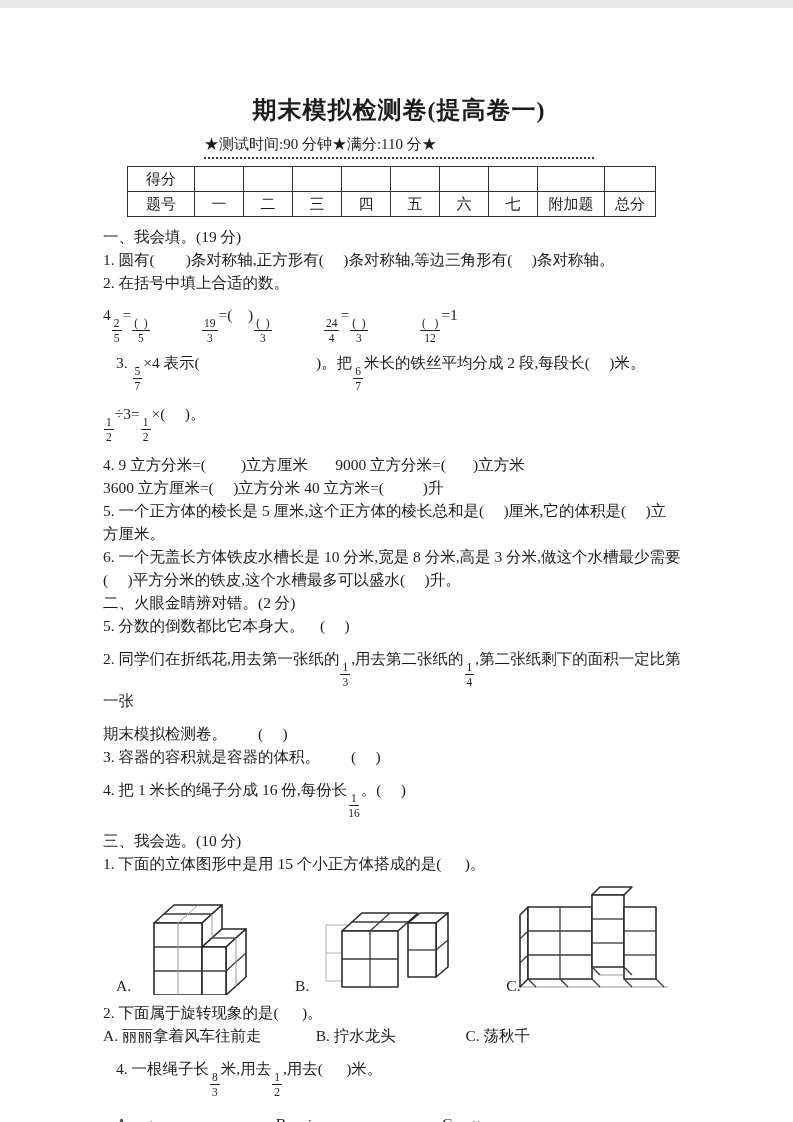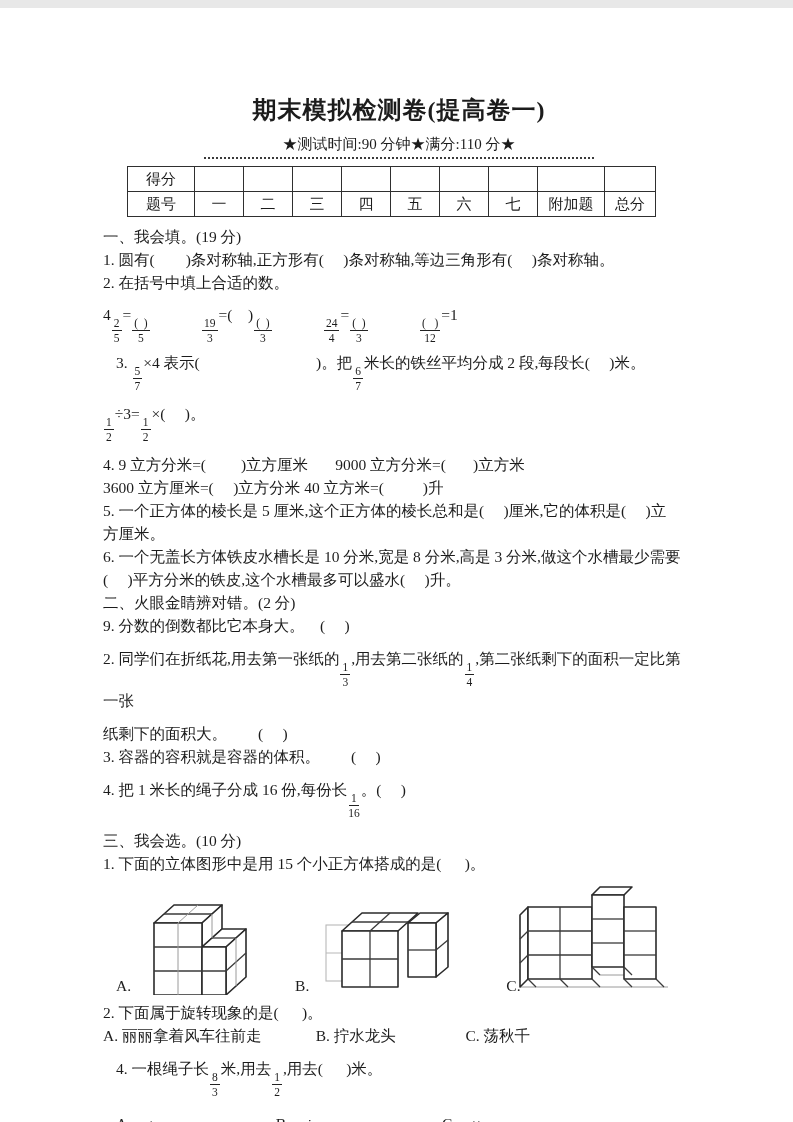--- a/index.html
+++ b/index.html
@@ -4,21 +4,21 @@
 <style>
   html,body { margin:0; padding:0; background:#e8e8e8; }
   .sheet {
     width:793px; height:1122px; background:#ffffff; margin:8px auto;
     box-sizing:border-box; padding:86px 98px 0 103px;
     font-family:"Liberation Serif","DejaVu Serif",serif;
     color:#1c1c1c; overflow:hidden;
   }
   .title { text-align:center; font-size:24px; font-weight:bold; letter-spacing:1px; }
   .subtitle-wrap {
-    width:390px; margin:9px auto 2px auto; text-align:center;
+    width:390px; margin:9px auto 2px auto; 
     border-bottom:2px dotted #3a3a3a; padding-bottom:3px; font-size:15px;
   }
   table.score { border-collapse:collapse; margin:7px 0 8px 24px; table-layout:fixed; }
   table.score td {
     border:1.6px solid #2f2f2f; height:24px; text-align:center;
     font-size:15px; padding:0 2px; overflow:hidden;
   }
   td.c-label { width:62px; }
   td.c-num   { width:44px; }
   td.c-extra { width:62px; }
@@ -95,23 +95,23 @@
   <div class="line mt4 pad-indent"><span>3. </span><span class="frac"><span class="num">5</span><span class="den">7</span></span><span>×4 表示(                              )。把</span><span class="frac"><span class="num">6</span><span class="den">7</span></span><span>米长的铁丝平均分成 2 段,每段长(     )米。</span></div>
   <div class="line tall"><span class="frac"><span class="num">1</span><span class="den">2</span></span><span>÷3=</span><span class="frac"><span class="num">1</span><span class="den">2</span></span><span>×(     )。</span></div>
   <div class="line">4. 9 立方分米=(         )立方厘米       9000 立方分米=(       )立方米</div>
   <div class="line">3600 立方厘米=(     )立方分米 40 立方米=(          )升</div>
   <div class="line">5. 一个正方体的棱长是 5 厘米,这个正方体的棱长总和是(     )厘米,它的体积是(     )立</div>
   <div class="line">方厘米。</div>
   <div class="line">6. 一个无盖长方体铁皮水槽长是 10 分米,宽是 8 分米,高是 3 分米,做这个水槽最少需要</div>
   <div class="line">(     )平方分米的铁皮,这个水槽最多可以盛水(     )升。</div>
 
   <div class="line">二、火眼金睛辨对错。(2 分)</div>
-  <div class="line mb6">9. 分数的倒数都比它本身大。    (     )</div>
+  <div class="line mb6">5. 分数的倒数都比它本身大。    (     )</div>
   <div class="line tall"><span>2. 同学们在折纸花,用去第一张纸的</span><span class="frac"><span class="num">1</span><span class="den">3</span></span><span>,用去第二张纸的</span><span class="frac"><span class="num">1</span><span class="den">4</span></span><span>,第二张纸剩下的面积一定比第一张</span></div>
-  <div class="line">纸剩下的面积大。        (     )</div>
+  <div class="line">期末模拟检测卷。        (     )</div>
   <div class="line">3. 容器的容积就是容器的体积。        (     )</div>
   <div class="line tall"><span>4. 把 1 米长的绳子分成 16 份,每份长</span><span class="frac"><span class="num">1</span><span class="den">16</span></span><span>。(     )</span></div>
 
   <div class="line mt8">三、我会选。(10 分)</div>
   <div class="line">1. 下面的立体图形中是用 15 个小正方体搭成的是(      )。</div>
 
   <div class="figures">
     <div class="figure">
       <span class="fig-label">A.</span>
       <svg width="135" height="100" viewBox="0 0 135 100">

